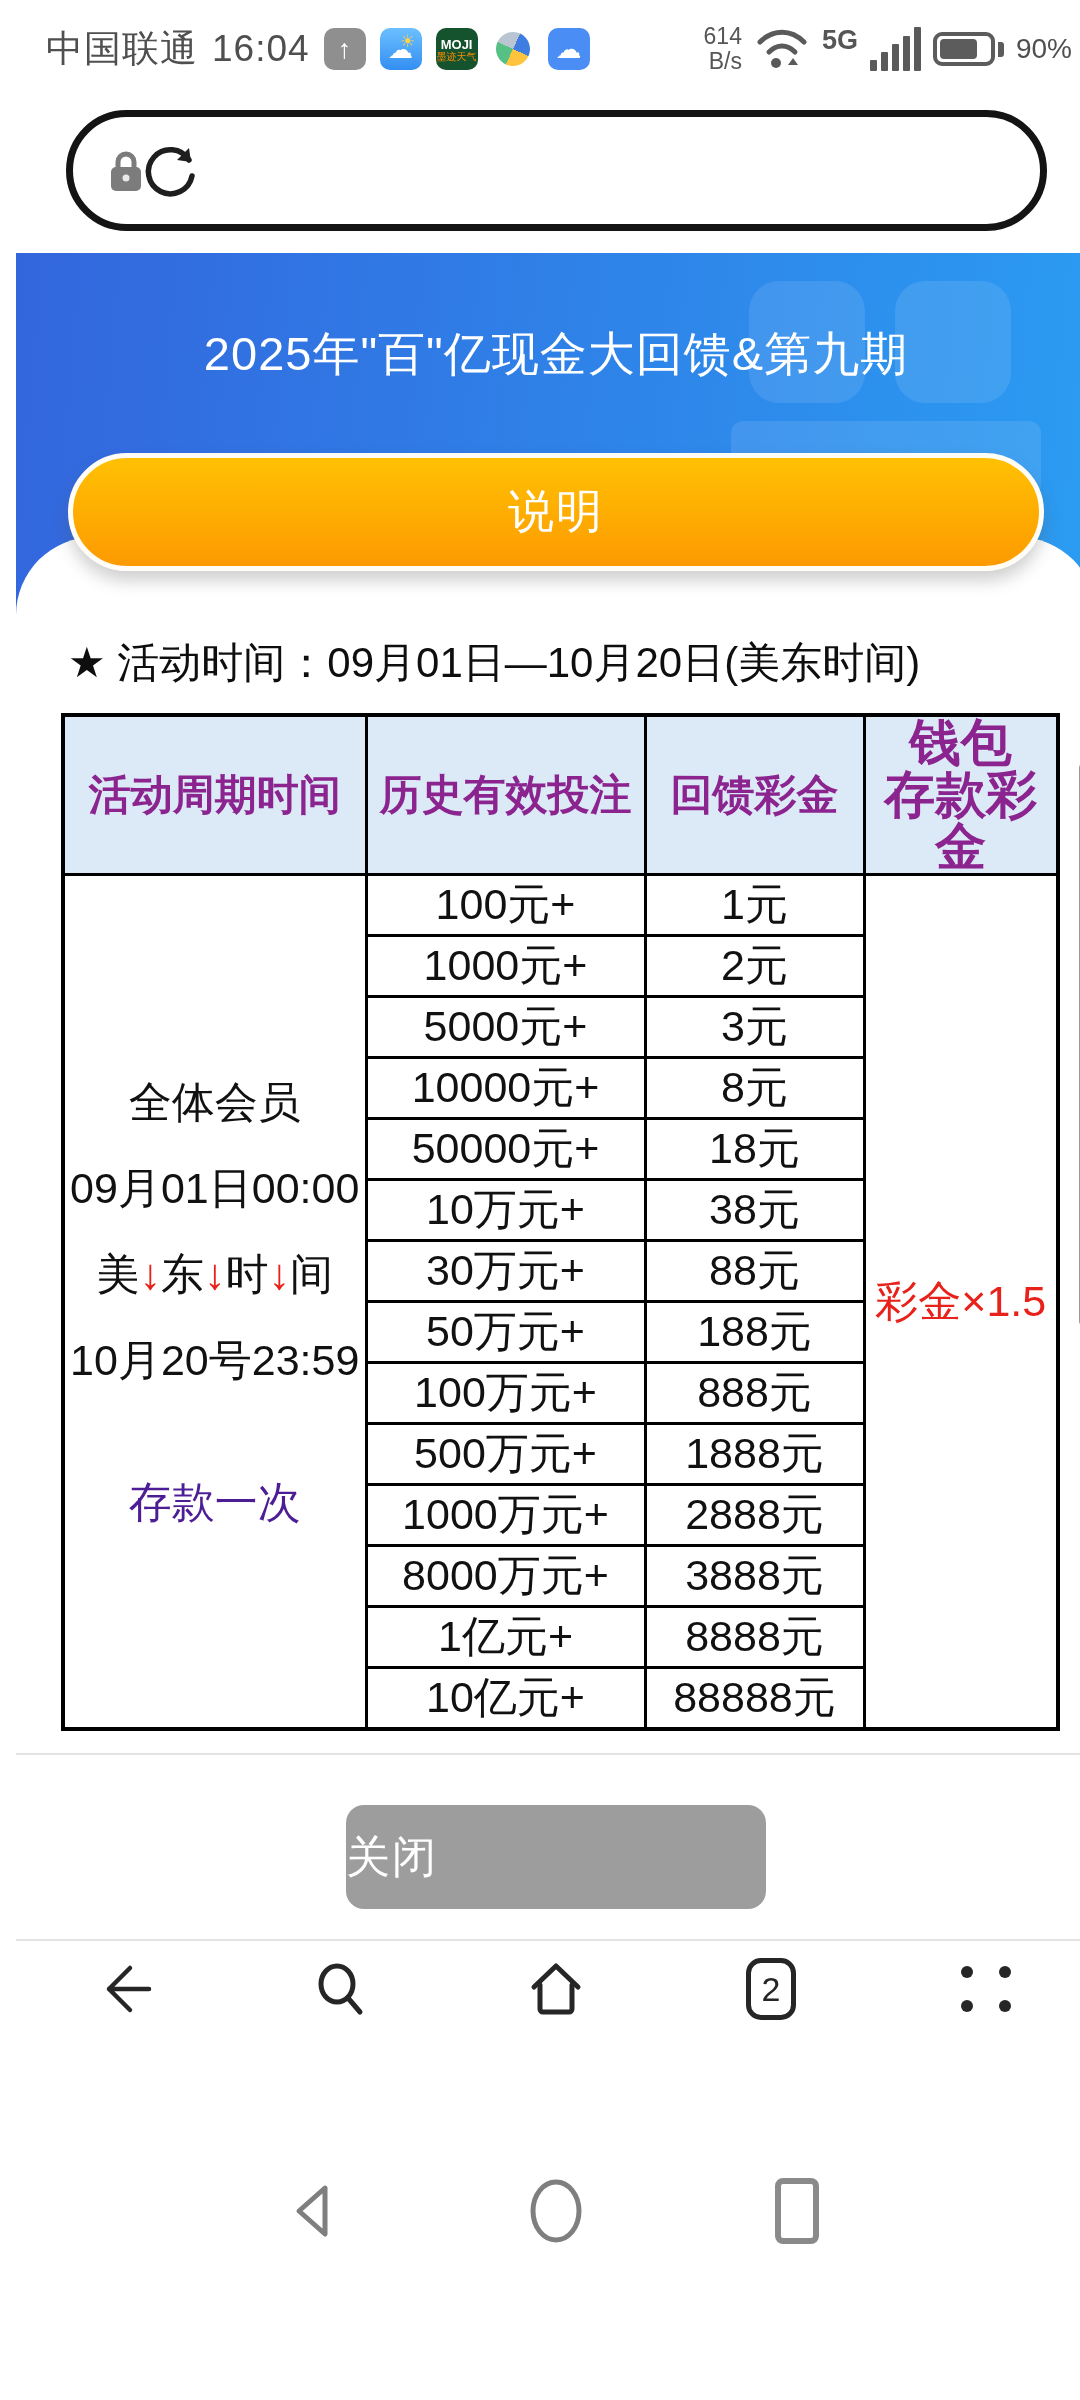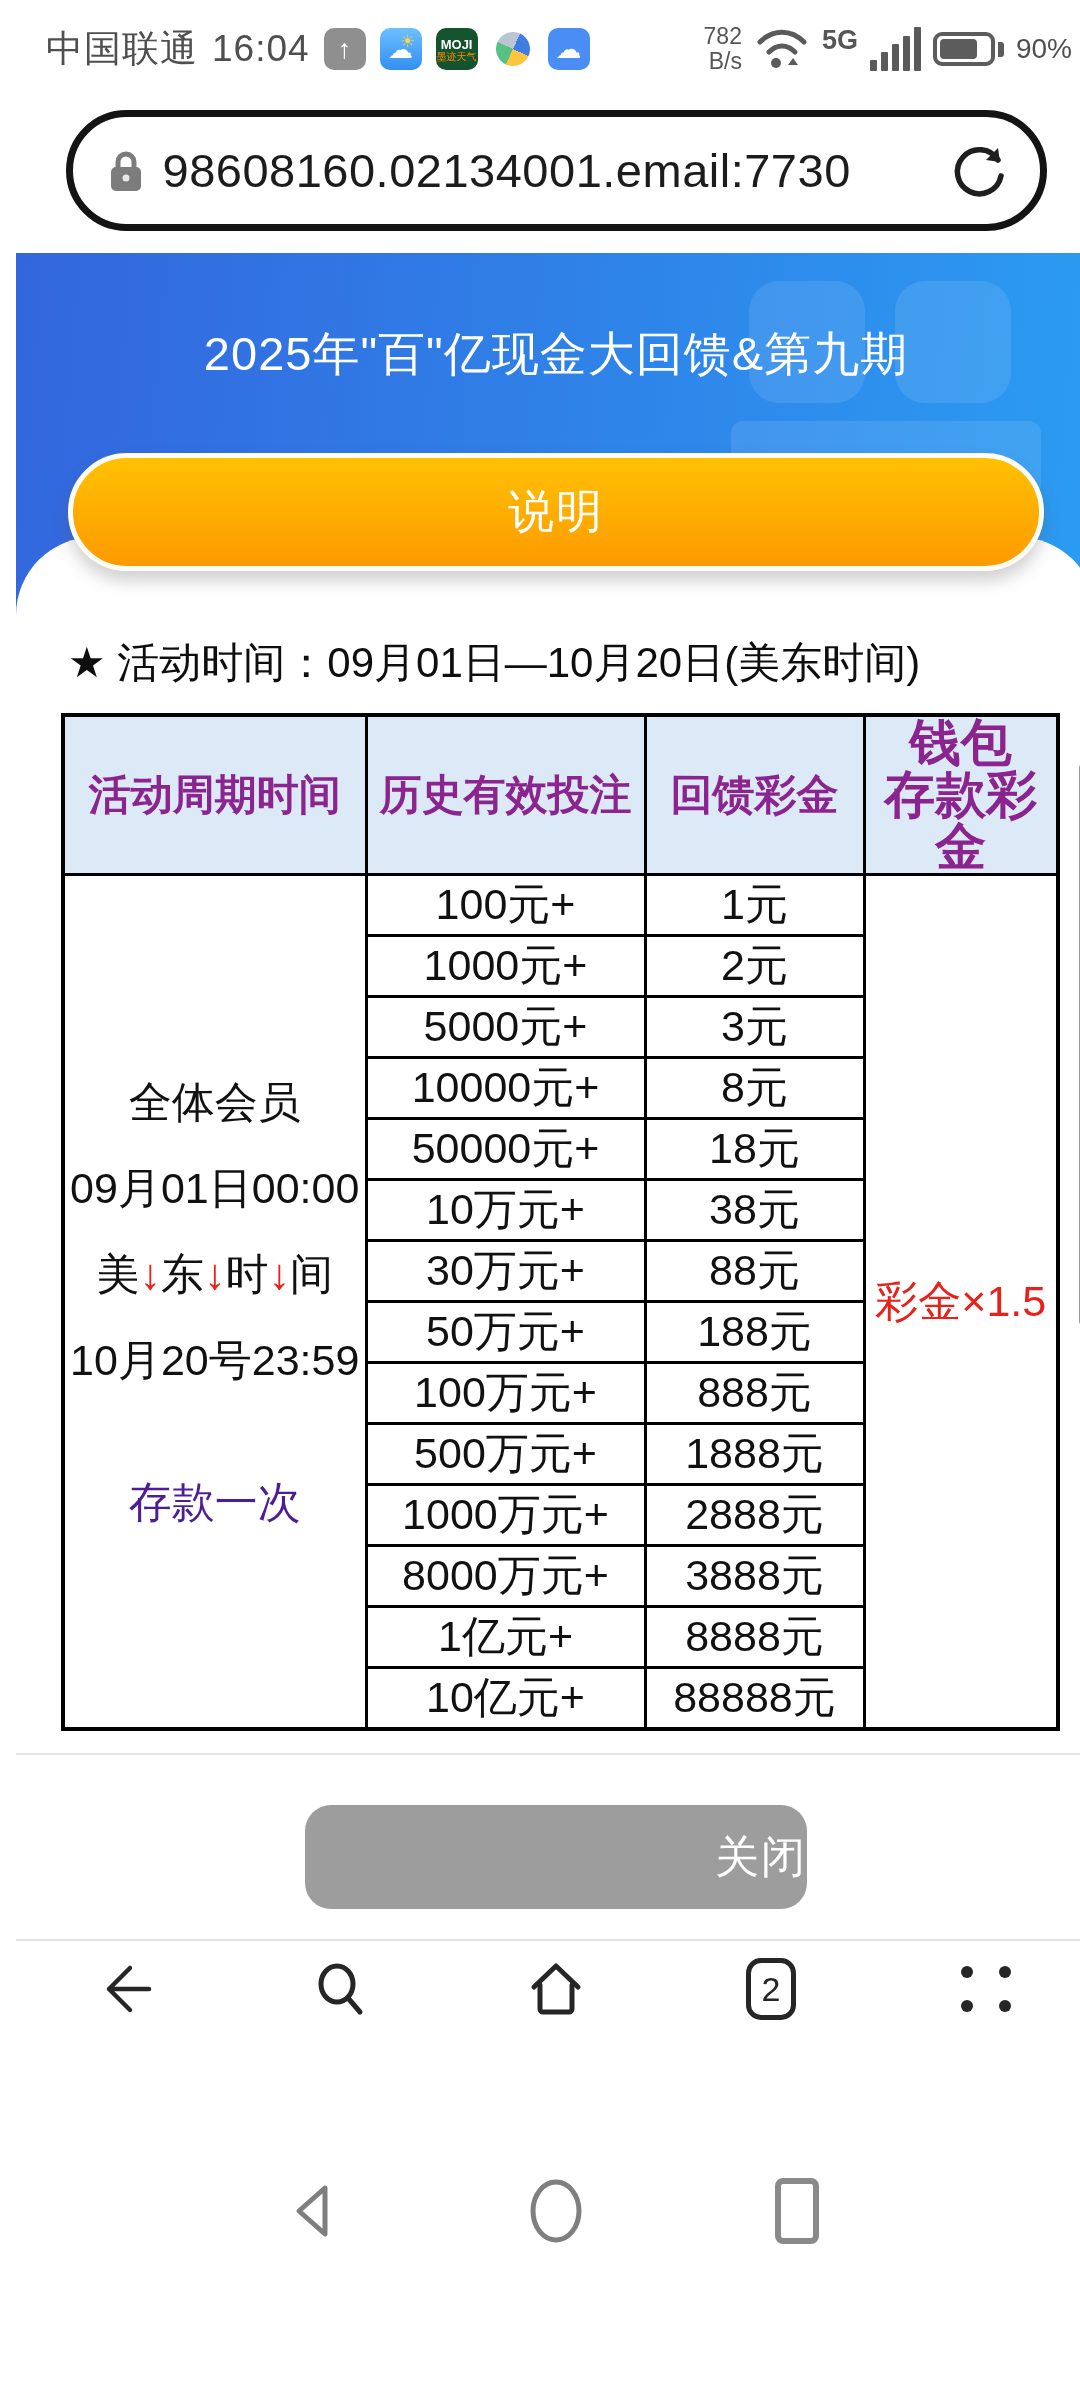--- a/index.html
+++ b/index.html
@@ -83,23 +83,23 @@
   table.promo td { height:54px; font-size:43px; background:#fff; }
   td.period { font-size:40px; line-height:86px; }
   td.period .dep { color:#4c1d95; margin-top:56px; }
   td.wallet { color:#e8211a; font-size:43px; }
 
   
   .divider { height:2px; background:#e4e4e4; width:100%; }
   .div1 { margin-top:22px; }
   .div2 { margin-top:30px; }
   .close-btn {
-    margin:50px auto 0 auto; width:502px; height:104px; border-radius:26px;
+    margin:50px auto 0 auto; width:420px; height:104px; border-radius:18px;
     background:#9d9d9d; color:#fff; font-size:44px; letter-spacing:2px;
-    display:flex; align-items:center; justify-content:flex-end; cursor:pointer;
+    display:flex; align-items:center; justify-content:flex-start; cursor:pointer;
   }
 
   
   .toolbar { height:96px; display:flex; align-items:center; justify-content:space-between; padding:0 78px; }
   .tb-ico { width:64px; height:64px; display:flex; align-items:center; justify-content:center; cursor:pointer; }
   .tabs-box { width:50px; height:62px; border:5px solid #262626; border-radius:15px; display:flex; align-items:center; justify-content:center; font-size:34px; color:#262626; }
   .dots { display:grid; grid-template-columns:12px 12px; grid-template-rows:12px 12px; gap:22px 26px; }
   .dots i { width:12px; height:12px; border-radius:50%; background:#262626; }
 
   
@@ -131,21 +131,21 @@
       </span>
       <span class="app-ico ico-pin">
           <span class="wheel"></span>
         </span>
       <span class="app-ico ico-cloud">
           <span>☁</span>
         </span>
     </div>
     <div class="sb-right">
       <span class="speed">
-        <span style="display:block">782</span>
+        <span style="display:block">614</span>
         <span style="display:block">B/s</span>
       </span>
       <svg width="56" height="48" viewBox="0 0 56 48">
         <path d="M6 17 C19 4 37 4 50 17" stroke="#5a5a5a" stroke-width="5" fill="none" stroke-linecap="round"></path>
         <path d="M15 27 C23 19 33 19 41 27" stroke="#5a5a5a" stroke-width="5" fill="none" stroke-linecap="round"></path>
         <circle cx="22" cy="38" r="5" fill="#5a5a5a"></circle>
         <path d="M34 40 l5 -7 l5 7 z" fill="#5a5a5a"></path>
       </svg>
       <span class="fiveg">5G</span>
       <span class="bars">
@@ -165,21 +165,20 @@
     </div>
   </div>
 
   <div class="url-row">
     <div class="url-pill">
       <svg width="34" height="44" viewBox="0 0 34 44">
         <rect x="2" y="18" width="30" height="24" rx="5" fill="#7c7c7c"></rect>
         <path d="M9 18 v-5 a8 8 0 0 1 16 0 v5" stroke="#7c7c7c" stroke-width="5" fill="none"></path>
         <circle cx="17" cy="29" r="3.5" fill="#e8e8e8"></circle>
       </svg>
-      <span class="url-text">98608160.02134001.email:7730</span>
       <svg width="58" height="58" viewBox="0 0 58 58">
         <path d="M46 18 A22 22 0 1 0 49 34" stroke="#1e1e1e" stroke-width="5.5" fill="none" stroke-linecap="round"></path>
         <path d="M46 6 l2 14 l-14 -2 z" fill="#1e1e1e"></path>
       </svg>
     </div>
   </div>
 
   <div class="banner">
     <div class="gift">
       <div class="loop-l"></div>

